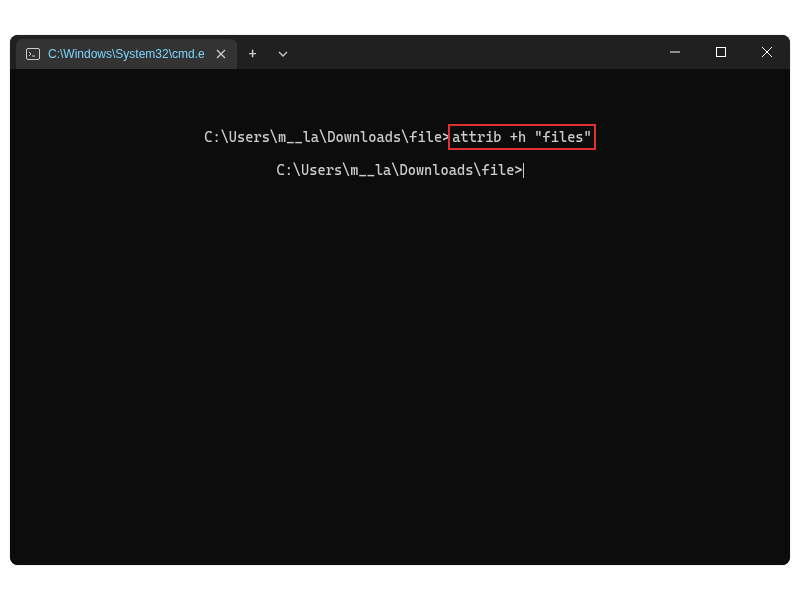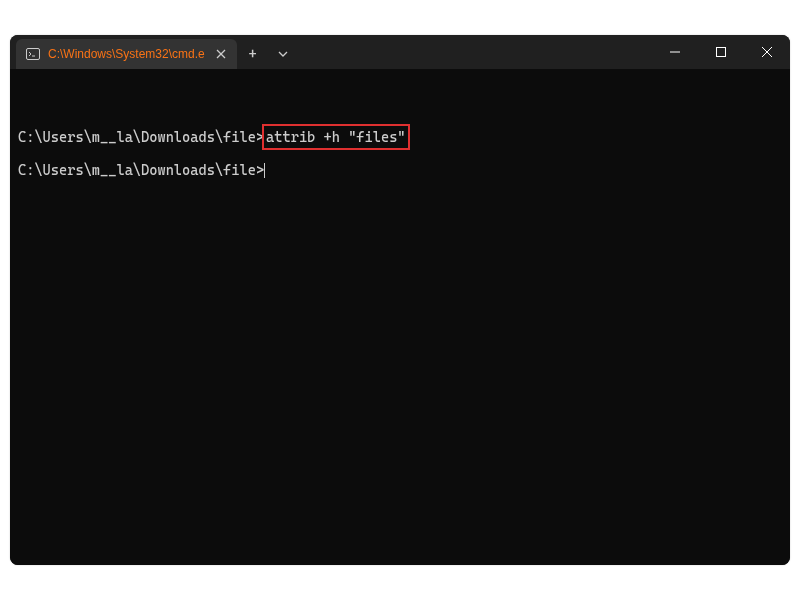--- a/index.html
+++ b/index.html
@@ -44,21 +44,21 @@
   }
   .tab-icon {
     width: 14px;
     height: 14px;
     display: flex;
     align-items: center;
     justify-content: center;
     color: #cccccc;
   }
   .tab-title {
-    color: #f97316;
+    color: #7dd3fc;
     font-size: 12px;
     font-family: 'Segoe UI', sans-serif;
     flex: 1;
     white-space: nowrap;
     overflow: hidden;
   }
   .tab-close {
     width: 16px;
     height: 16px;
     display: flex;
@@ -96,20 +96,21 @@
   .terminal {
     flex: 1;
     background: #0c0c0c;
     padding: 14px 8px;
     color: #cccccc;
     font-size: 14px;
     line-height: 1.45;
     font-family: 'Cascadia Mono', 'Consolas', monospace;
     white-space: pre;
     overflow: hidden;
+    text-align: center;
   }
   .line {
     display: block;
     margin-bottom: 10px;
   }
   .highlight-box {
     border: 2px solid #e03030;
     padding: 1px 2px;
     display: inline-block;
     margin-left: -2px;

